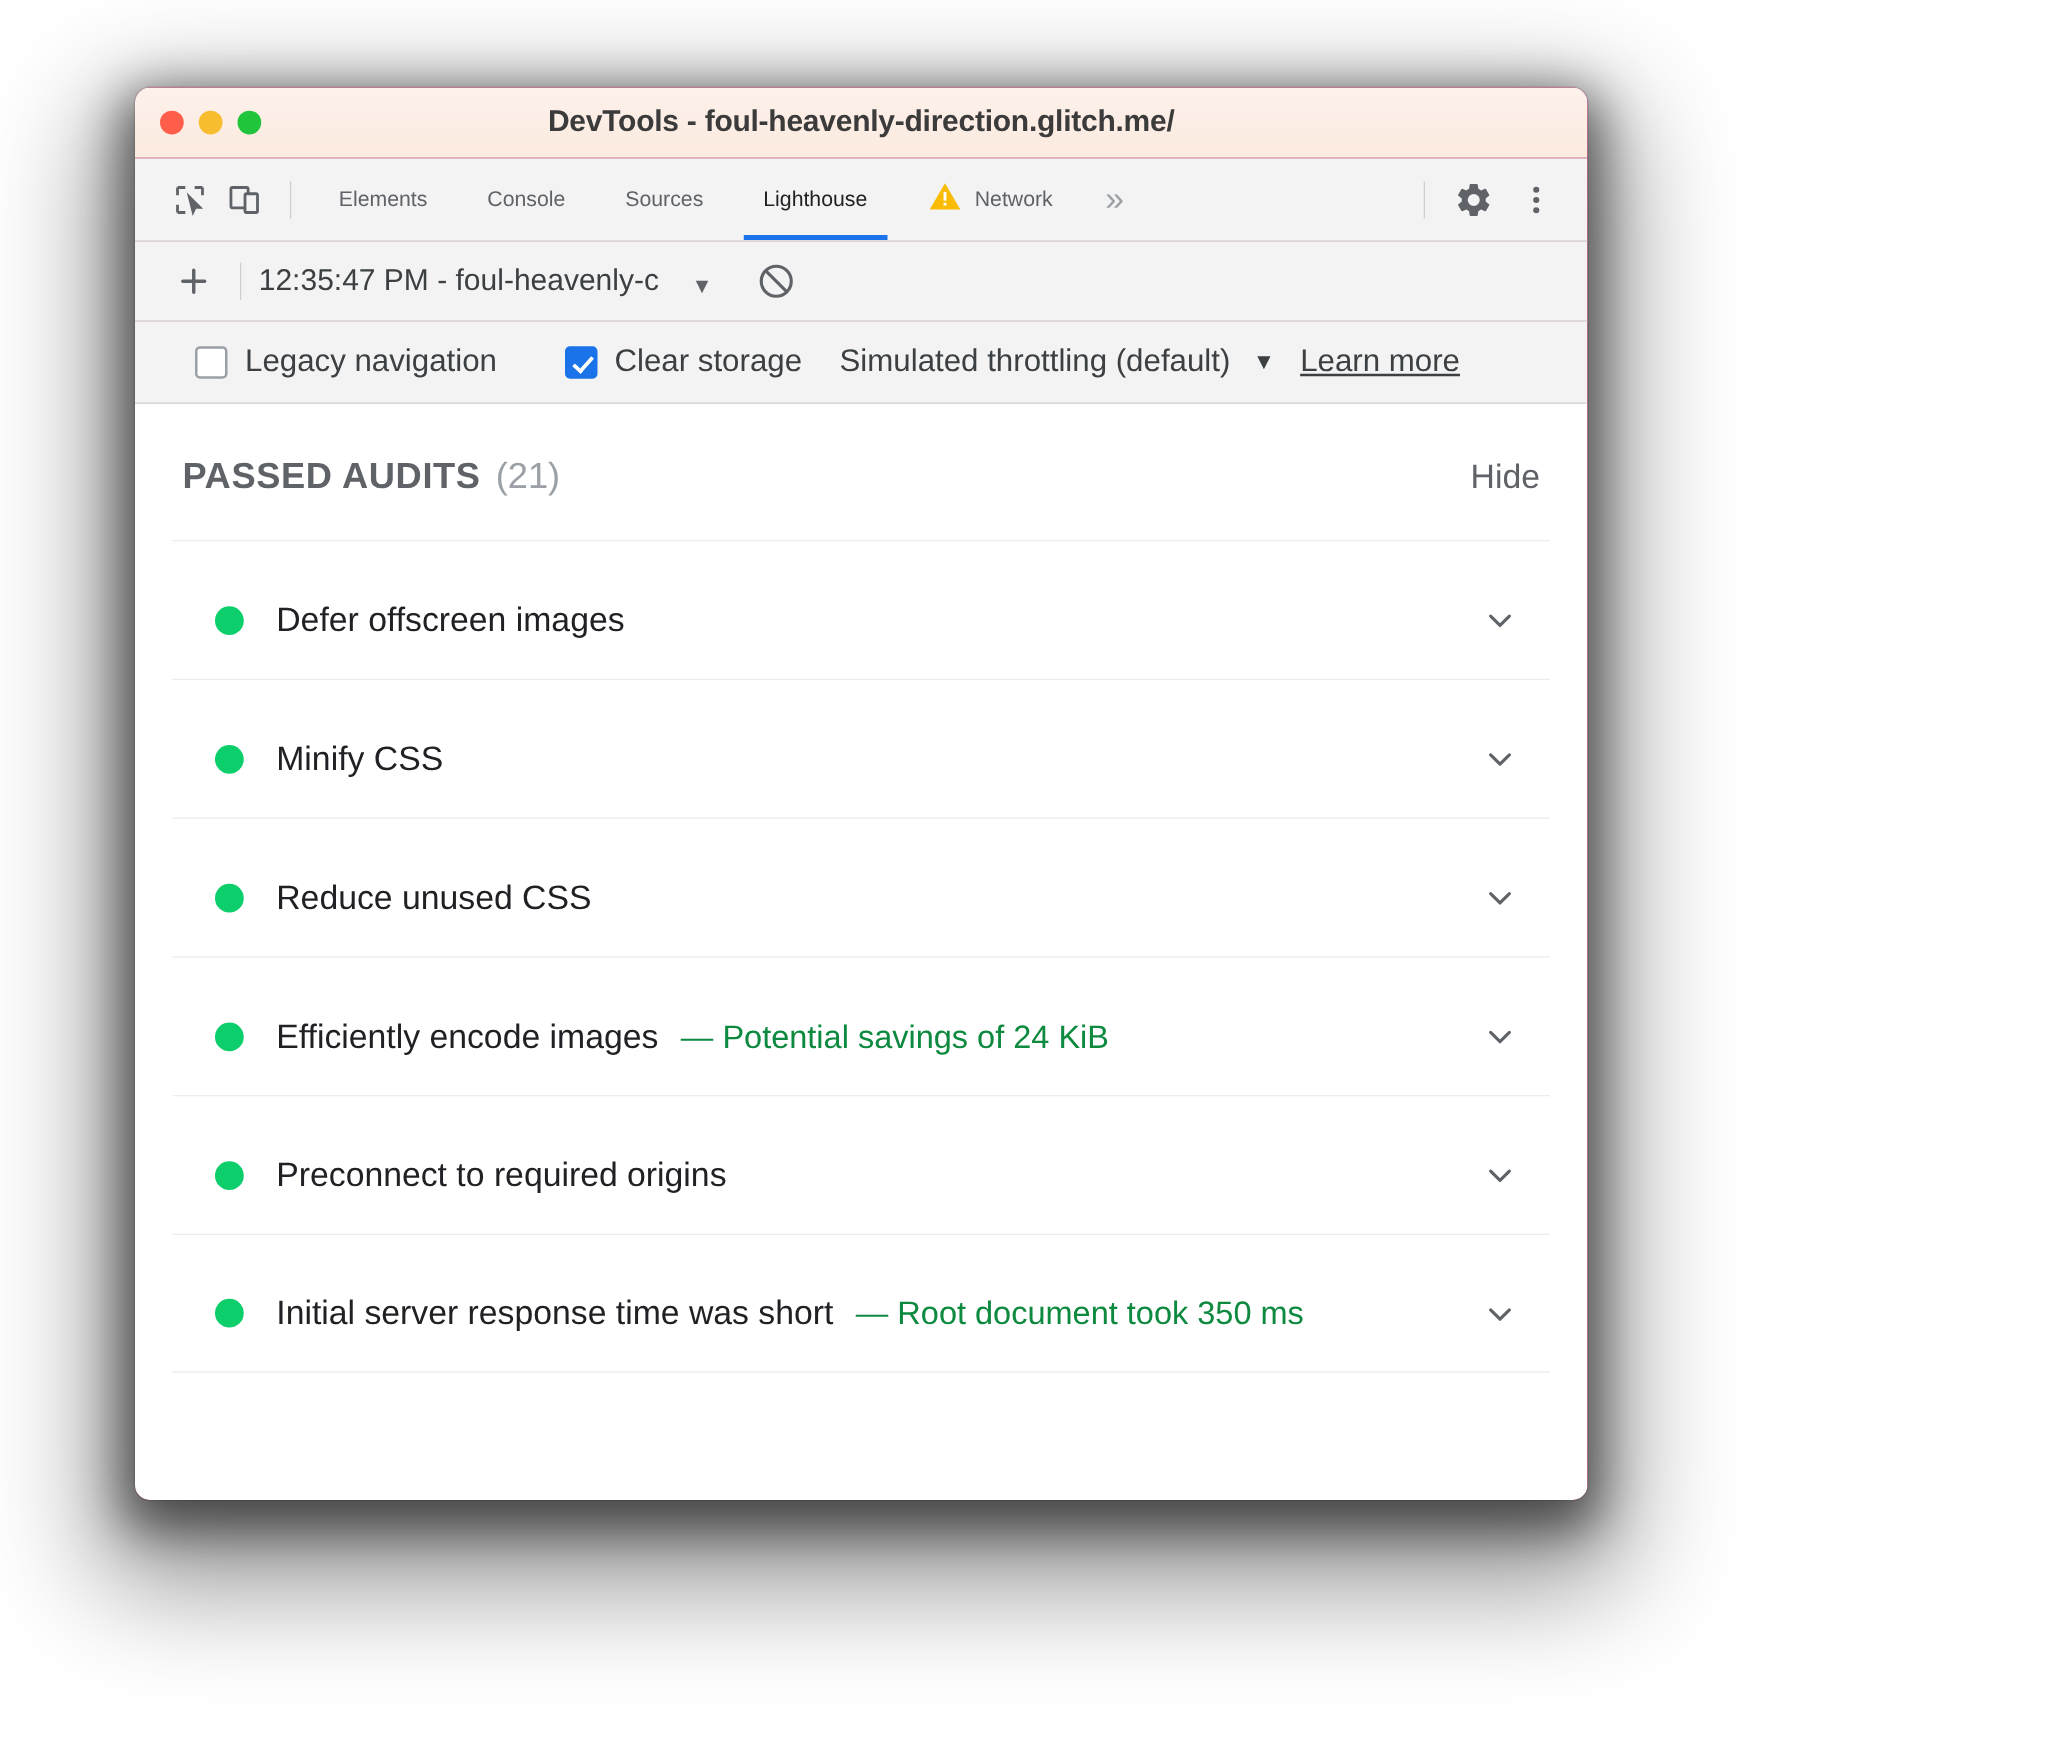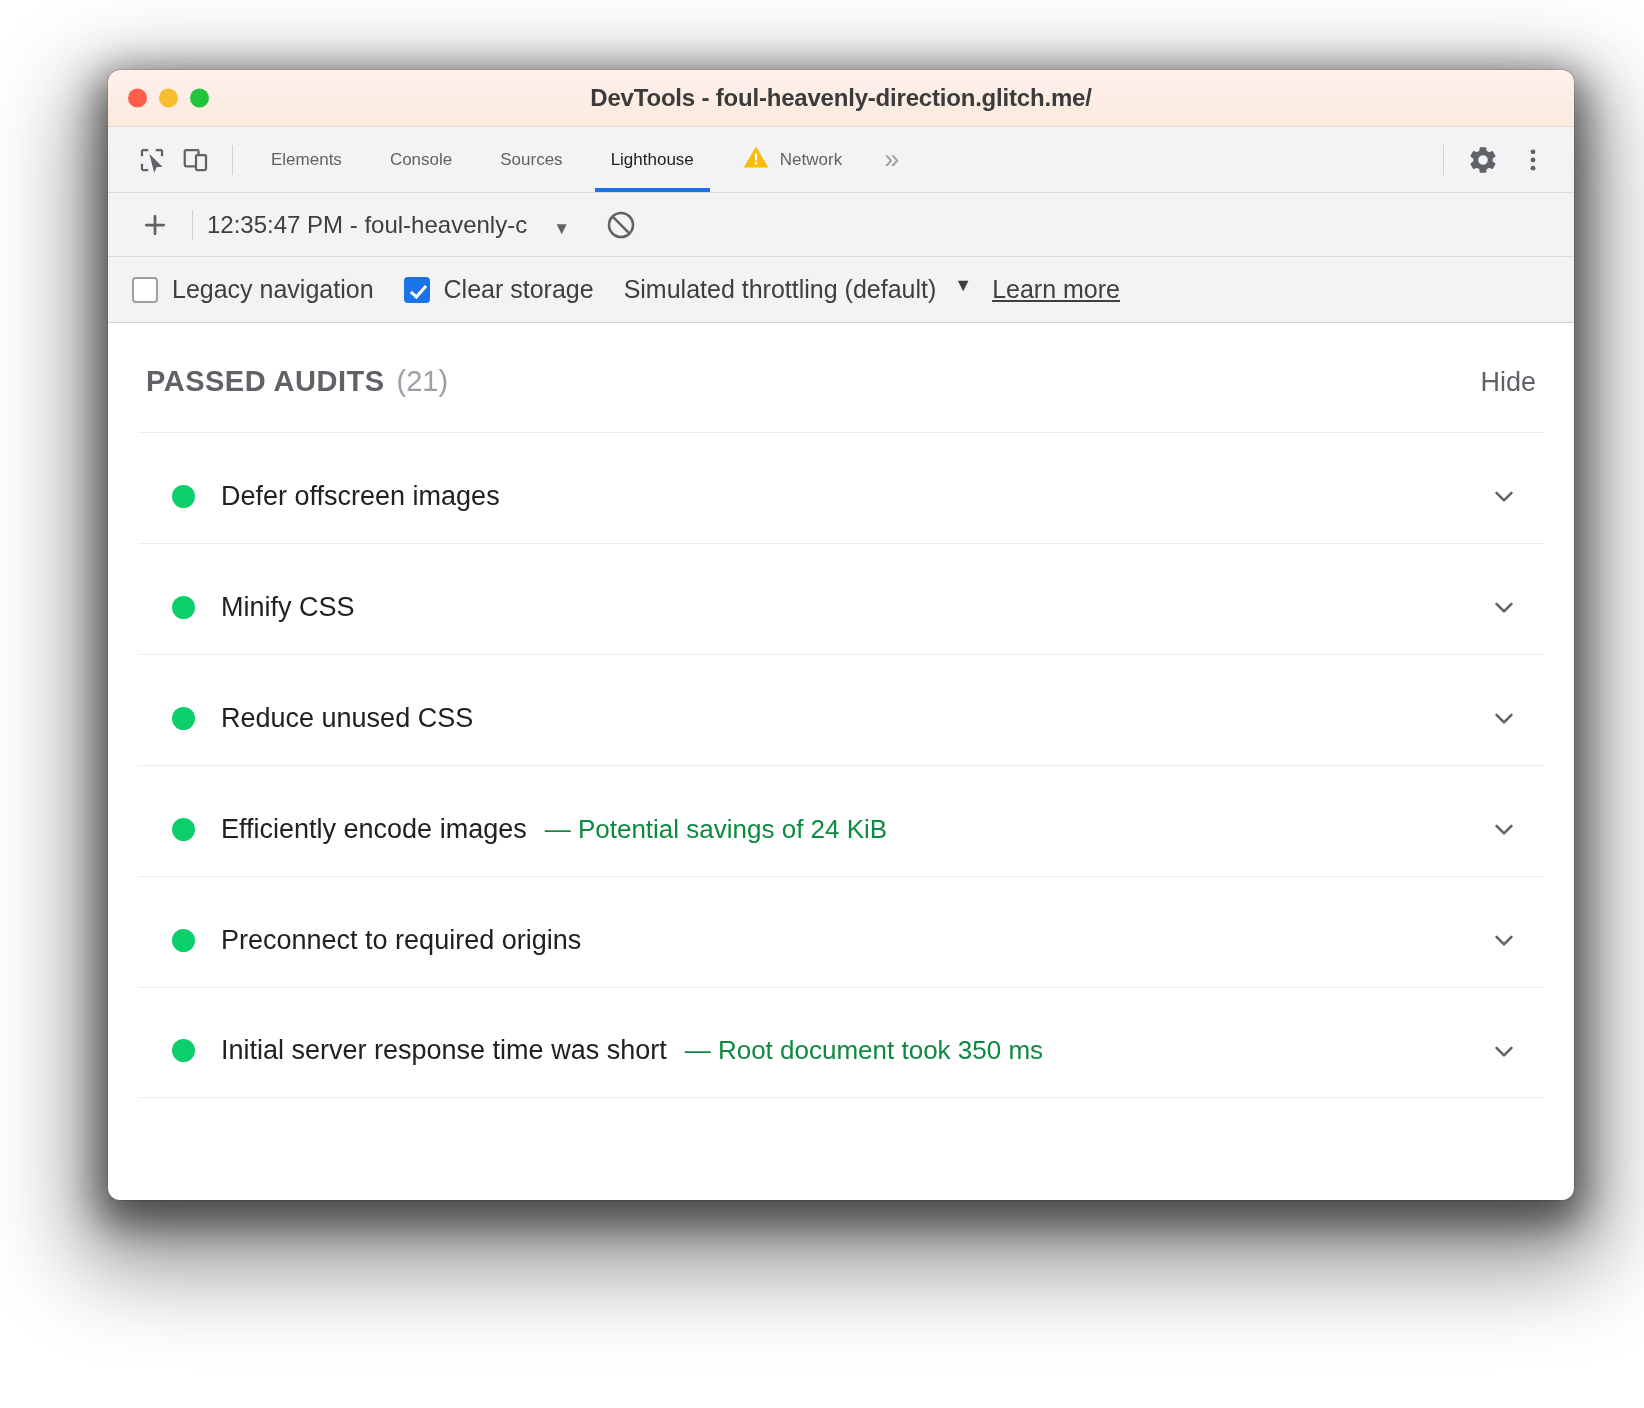--- a/index.html
+++ b/index.html
@@ -12,21 +12,21 @@
   #root {
     position: relative;
     width: 1644px; height: 1408px;
     background: #ffffff;
   }
 
   
   .window {
     position: absolute;
     left: 108px; top: 70px;
-    width: 1466px; height: 1130px;
+    width: 1162px; height: 1130px;
     background: #be185d;
     border-radius: 12px;
     box-shadow:
       0 0 0 1px rgba(0,0,0,0.10),
       0 14px 40px 10px rgba(0,0,0,0.55),
       0 40px 90px 30px rgba(0,0,0,0.40);
     overflow: hidden;
     display: flex;
     flex-direction: column;
   }
@@ -176,20 +176,21 @@
     gap: 0;
   }
   .opt {
     display: flex;
     align-items: center;
     gap: 14px;
     font-size: 25px;
     color: #3c4043;
     margin-right: 30px;
     white-space: nowrap;
+    margin-left: 24px;
   }
   .cb {
     width: 26px; height: 26px;
     border: 2px solid #9aa0a6;
     border-radius: 4px;
     background: #fff;
     flex: 0 0 auto;
     position: relative;
   }
   .cb.checked {
@@ -199,21 +200,21 @@
   .cb.checked::after {
     content: "";
     position: absolute;
     left: 8px; top: 3px;
     width: 6px; height: 13px;
     border: solid #fff;
     border-width: 0 3px 3px 0;
     transform: rotate(42deg);
   }
   .throttle {
-    display: flex; align-items: flex-start; gap: 18px;
+    display: flex; align-items: center; gap: 18px;
     font-size: 25px; color: #3c4043;
     margin-right: 20px;
     white-space: nowrap;
   }
   .throttle .caret2 { font-size: 18px; color: #3c4043; }
   .learn {
     font-size: 25px;
     color: #3c4043;
     text-decoration: underline;
     white-space: nowrap;

